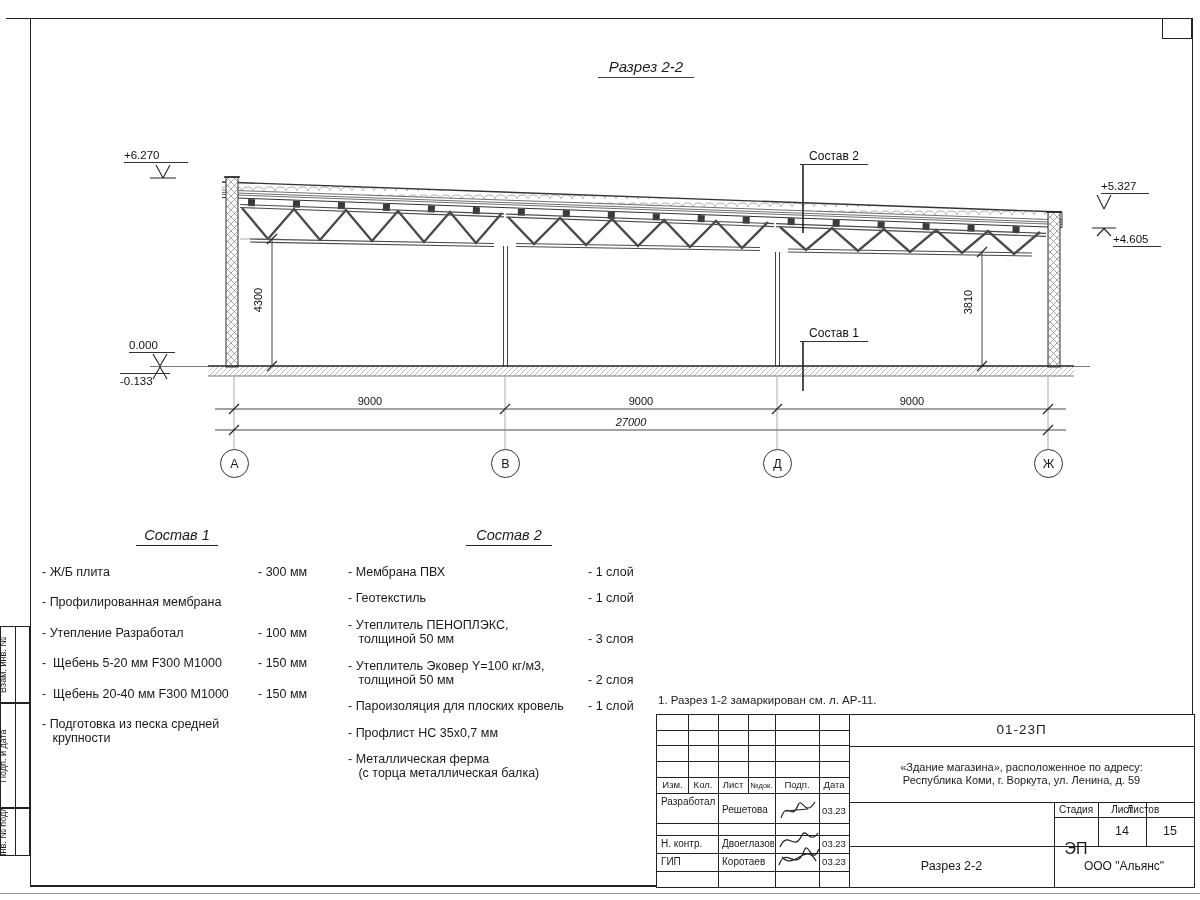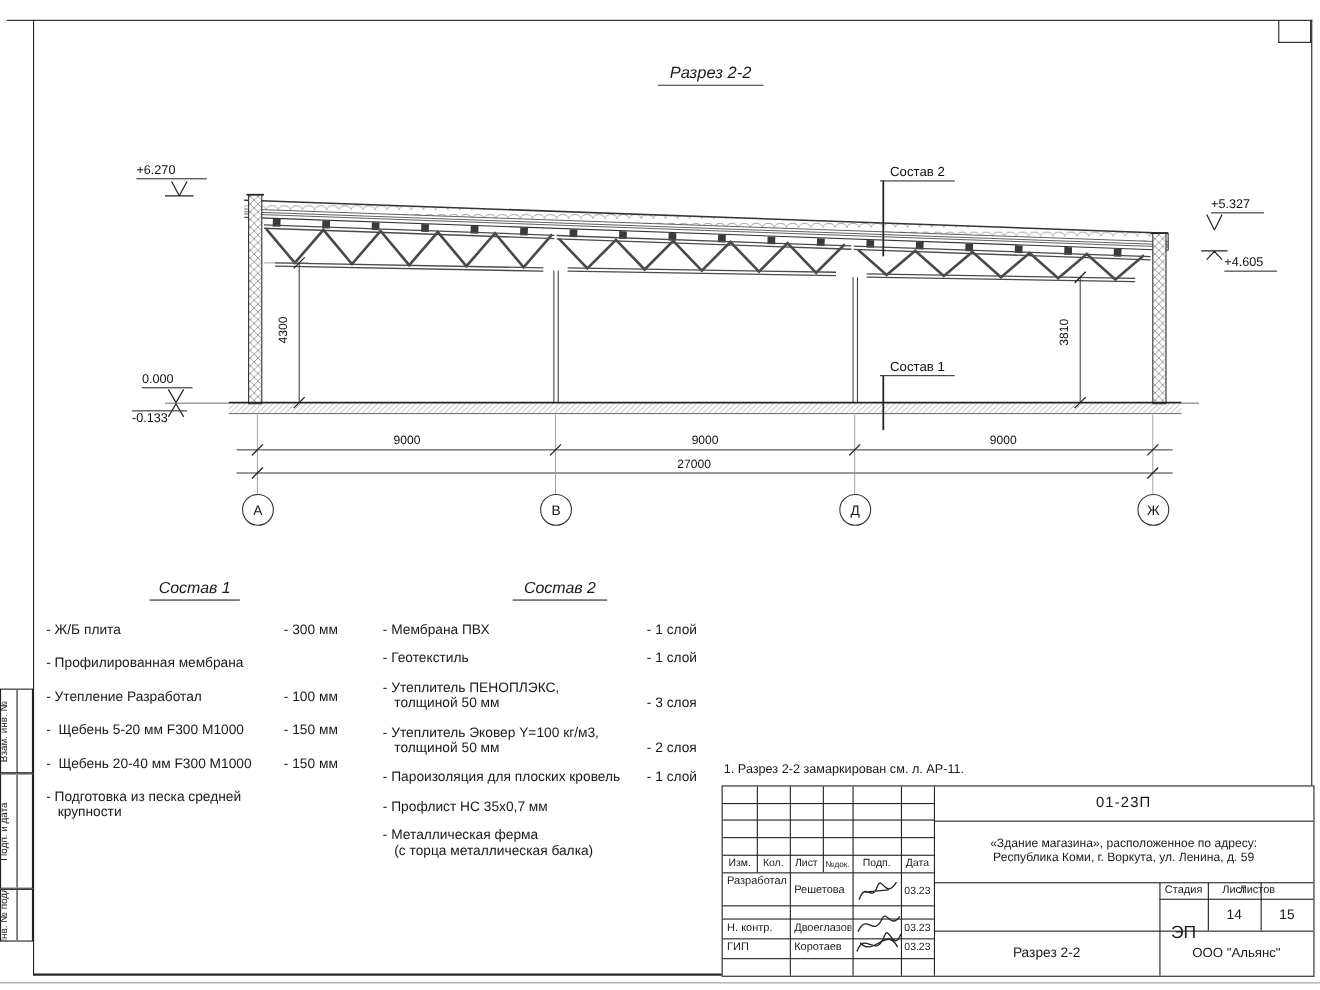--- a/index.html
+++ b/index.html
@@ -165,21 +165,21 @@
   <div class="lbl u-t" style="left:120px;top:373px;width:50px;">-0.133</div>
 
   <div class="lbl u-b ctr" style="left:800px;top:149px;width:68px;font-size:12px;">Состав 2</div>
   <div class="lbl u-b ctr" style="left:800px;top:326px;width:68px;font-size:12px;">Состав 1</div>
 
   <div class="lbl ctr rot" style="left:238px;top:294px;width:40px;font-size:11px;">4300</div>
   <div class="lbl ctr rot" style="left:948px;top:296px;width:40px;font-size:11px;">3810</div>
   <div class="lbl ctr" style="left:340px;top:395px;width:60px;font-size:11px;">9000</div>
   <div class="lbl ctr" style="left:611px;top:395px;width:60px;font-size:11px;">9000</div>
   <div class="lbl ctr" style="left:882px;top:395px;width:60px;font-size:11px;">9000</div>
-  <div class="lbl ctr" style="left:596px;top:416px;width:70px;font-size:11px;">27000</div>
+  <div class="lbl ctr" style="left:596px;top:416px;width:70px;font-size:11px;font-style:italic;">27000</div>
 
   <div class="axis-bubble" style="left:220px;top:449px;">А</div>
   <div class="axis-bubble" style="left:491px;top:449px;">В</div>
   <div class="axis-bubble" style="left:763px;top:449px;">Д</div>
   <div class="axis-bubble" style="left:1034px;top:449px;">Ж</div>
 
   <div class="h-list" style="left:136px;top:527px;width:82px;">Состав 1</div>
   <div class="h-list" style="left:466px;top:527px;width:86px;">Состав 2</div>
 
   <div class="list s1" style="left:42px;top:565px;width:280px;">
@@ -237,21 +237,21 @@
         <span class="lname">- Профлист НС 35х0,7 мм</span>
         <span class="lval"></span>
       </div>
     <div class="lrow">
         <span class="lname">- Металлическая ферма
    (с торца металлическая балка)</span>
         <span class="lval"></span>
       </div>
   </div>
 
-  <div class="note" style="left:658px;top:694px;">1. Разрез 2-2 замаркирован см. л. АР-11.</div>
+  <div class="note" style="left:658px;top:694px;">1. Разрез 1-2 замаркирован см. л. АР-11.</div>
 
   <div class="tblock">
 
     <div class="tl" style="left:31px;top:0;height:78px;"></div>
     <div class="tl" style="left:61px;top:0;height:172px;"></div>
     <div class="tl" style="left:91px;top:0;height:78px;"></div>
     <div class="tl" style="left:118px;top:0;height:172px;"></div>
     <div class="tl" style="left:162px;top:0;height:172px;"></div>
     <div class="tl bold" style="left:192px;top:0;height:172px;"></div>
     <div class="tl" style="left:397px;top:87px;height:85px;"></div>

